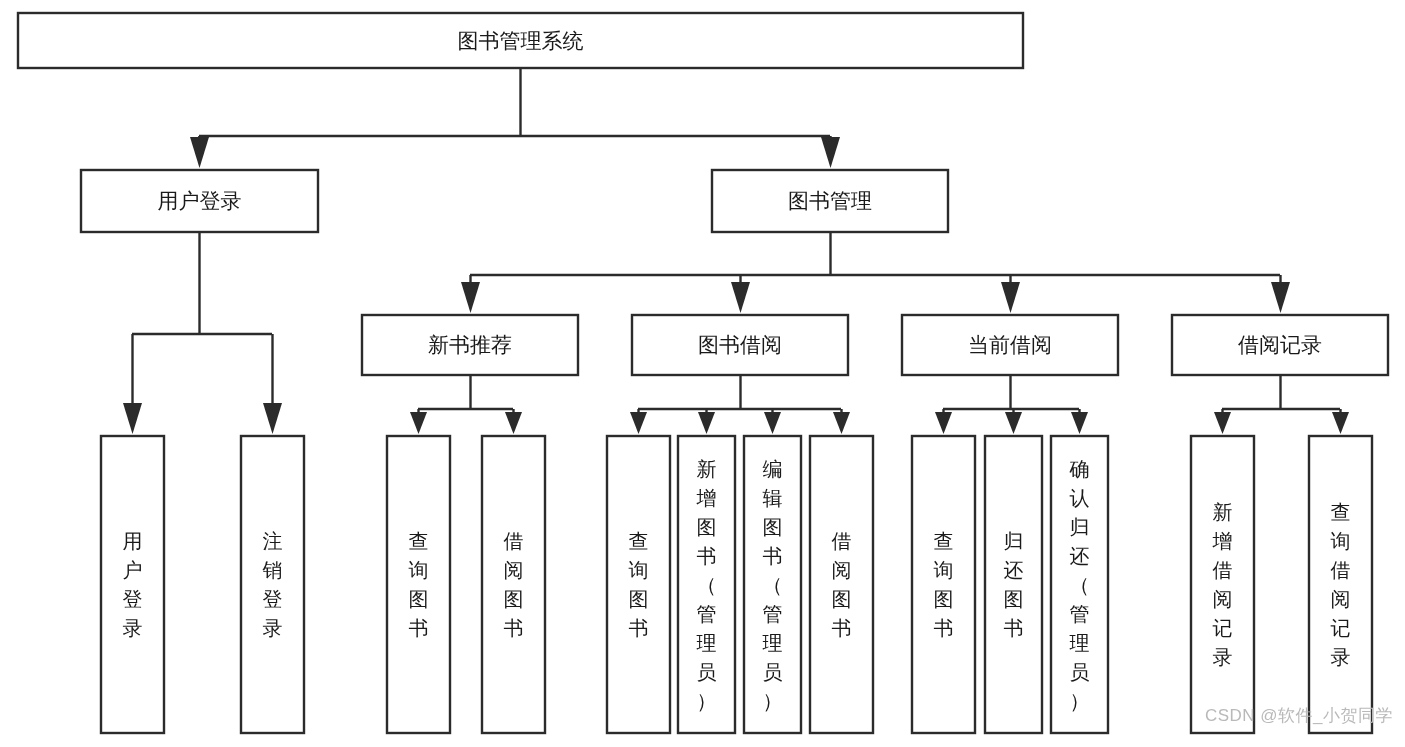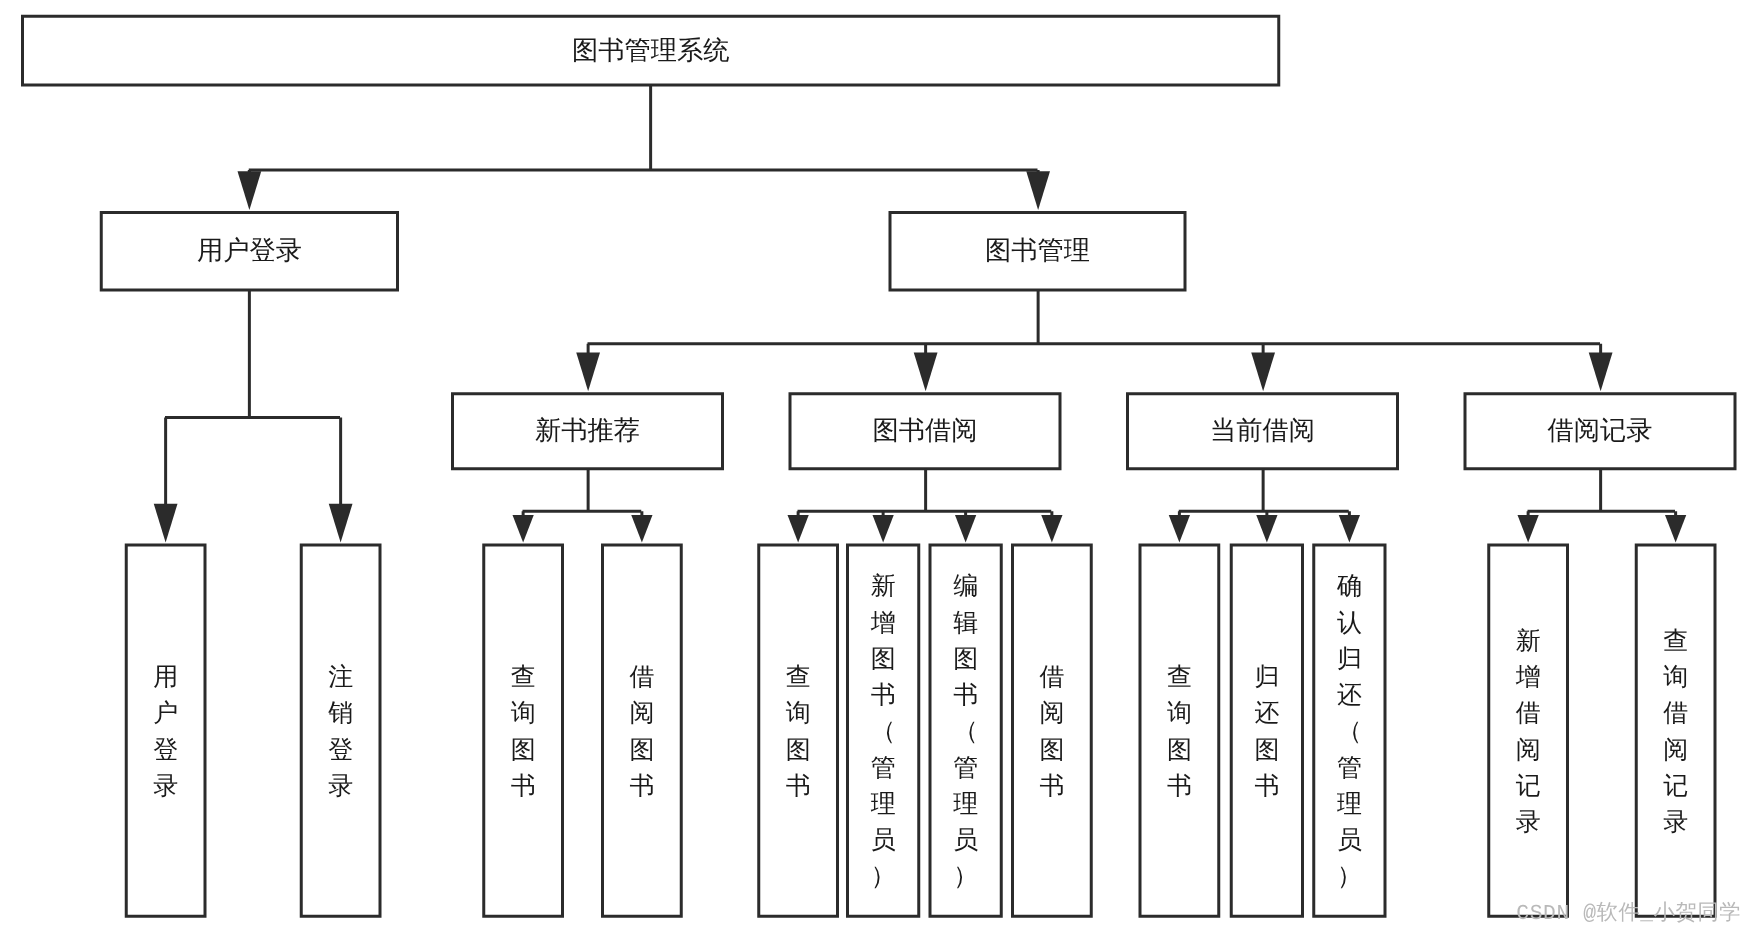--- a/index.html
+++ b/index.html
@@ -51,22 +51,22 @@
   }
   .node-label-v {
     font-family: "Liberation Sans", "DejaVu Sans", sans-serif;
     font-size: 20px;
     fill: #1a1a1a;
     text-anchor: middle;
   }
   .watermark {
     position: absolute;
     right: 12px;
-    bottom: 6px;
-    font-family: Liberation Mono, monospace;
+    bottom: 20px;
+    font-family: Liberation Sans, sans-serif;
     font-size: 17px;
     color: #b9b9b9;
     letter-spacing: 0.5px;
     white-space: nowrap;
     pointer-events: none;
   }
 </style>
 </head>
 <body>
 

